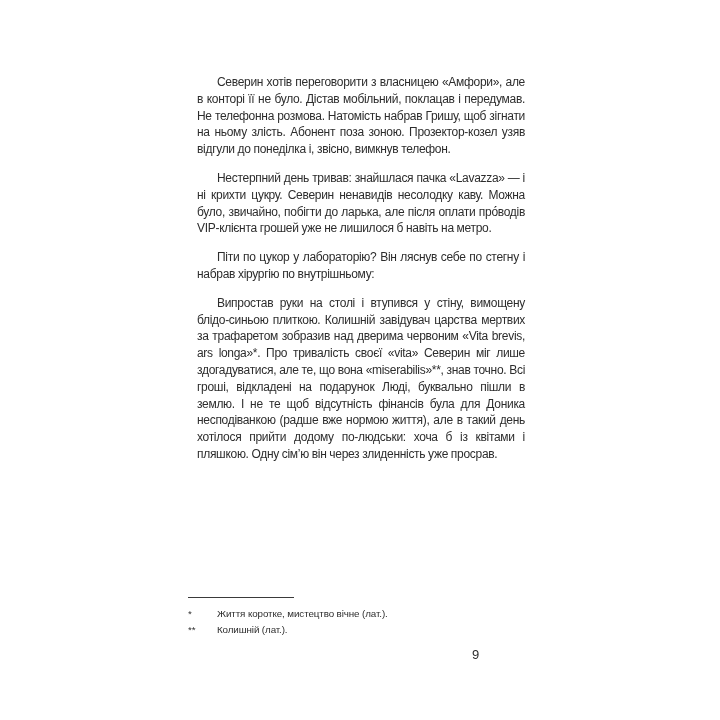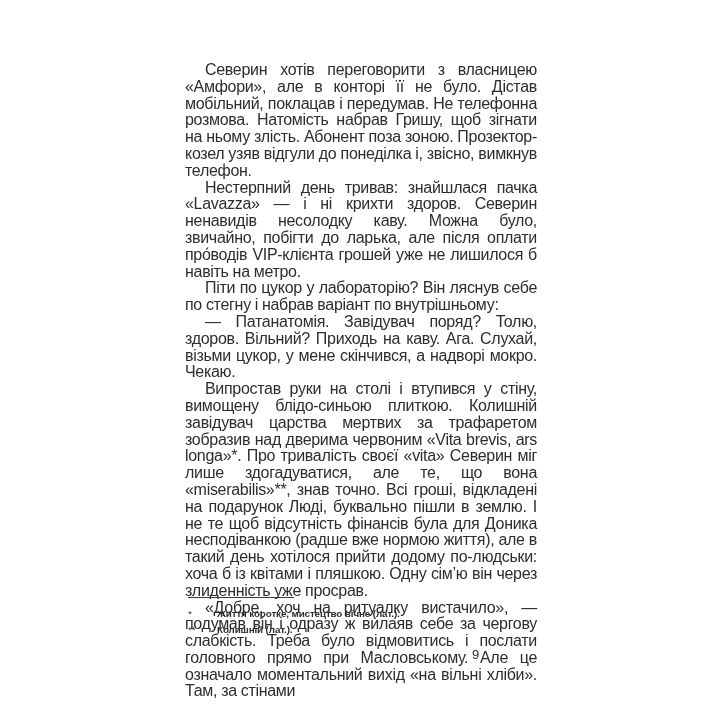--- a/index.html
+++ b/index.html
@@ -16,24 +16,24 @@
     color: #2d2d2d;
     overflow: hidden;
   }
   .text-block {
     position: absolute;
     left: 185px;
     top: 62px;
     width: 352px;
   }
   .para {
-    margin: 0;
+    margin: 12px;
     text-indent: 20px;
     text-align: justify;
-    font-size: 16px;
+    font-size: 12px;
     line-height: 16.8px;
     letter-spacing: -0.3px;
     word-spacing: -0.2px;
   }
   .footnote-area {
     position: absolute;
     left: 188px;
     top: 597px;
     width: 352px;
   }
@@ -48,49 +48,46 @@
     font-size: 9.8px;
     line-height: 15.6px;
     letter-spacing: -0.1px;
   }
   .fn-marker {
     flex: none;
     width: 29px;
   }
   .fn-text {
     flex: 1;
-    font-weight: bold;
   }
   .page-number {
     position: absolute;
     left: 472px;
     top: 647px;
     font-size: 13px;
     letter-spacing: 0;
     color: #2d2d2d;
   }
 </style>
 </head>
 <body>
 
 <div class="page">
 
   <div class="text-block" id="paragraph-container">
   <p class="para">Северин хотів переговорити з власницею «Амфори», але в конторі її не було. Дістав мобільний, поклацав і передумав. Не телефонна розмова. Натомість набрав Гришу, щоб зігнати на ньому злість. Абонент поза зоною. Прозектор-козел узяв відгули до понеділка і, звісно, вимкнув телефон.</p>
 
 
-  <p class="para">Нестерпний день тривав: знайшлася пачка «Lavazza» — і ні крихти здоров. Северин ненавидів несолодку каву. Можна було, звичайно, побігти до ларька, але після оплати про́водів VIP-клієнта грошей уже не лишилося б навіть на метро.</p>
+  <p class="para">Нестерпний день тривав: знайшлася пачка «Lavazza» — і ні крихти цукру. Северин ненавидів несолодку каву. Можна було, звичайно, побігти до ларька, але після оплати про́водів VIP-клієнта грошей уже не лишилося б навіть на метро.</p>
 
-  <p class="para">Піти по цукор у лабораторію? Він ляснув себе по стегну і набрав варіант по внутрішньому:</p>
+  <p class="para">Піти по цукор у лабораторію? Він ляснув себе по стегну і набрав хірургію по внутрішньому:</p>
 
-  <p class="para">— Патанатомія. Завідувач поряд? Толю, здоров. Вільний? Приходь на каву. Ага. Слухай, візьми цукор, у мене скінчився, а надворі мокро. Чекаю.</p>
 
   <p class="para">Випростав руки на столі і втупився у стіну, вимощену блідо-синьою плиткою. Колишній завідувач царства мертвих за трафаретом зобразив над дверима червоним «Vita brevis, ars longa»*. Про тривалість своєї «vita» Северин міг лише здогадуватися, але те, що вона «miserabilis»**, знав точно. Всі гроші, відкладені на подарунок Люді, буквально пішли в землю. І не те щоб відсутність фінансів була для Доника несподіванкою (радше вже нормою життя), але в такий день хотілося прийти додому по-людськи: хоча б із квітами і пляшкою. Одну сім’ю він через злиденність уже просрав.</p>
 
-  <p class="para">«Добре, хоч на ритуалку вистачило», — подумав він і одразу ж вилаяв себе за чергову слабкість. Треба було відмовитись і послати головного прямо при Масловському. Але це означало моментальний вихід «на вільні хліби». Там, за стінами</p>
 </div>
 
   <div class="footnote-area">
     <div class="footnote-rule"></div>
     <div id="footnote-container">
   <div class="fn">
     <span class="fn-marker">*</span>
     <span class="fn-text">Життя коротке, мистецтво вічне (лат.).</span>
   </div>
 

